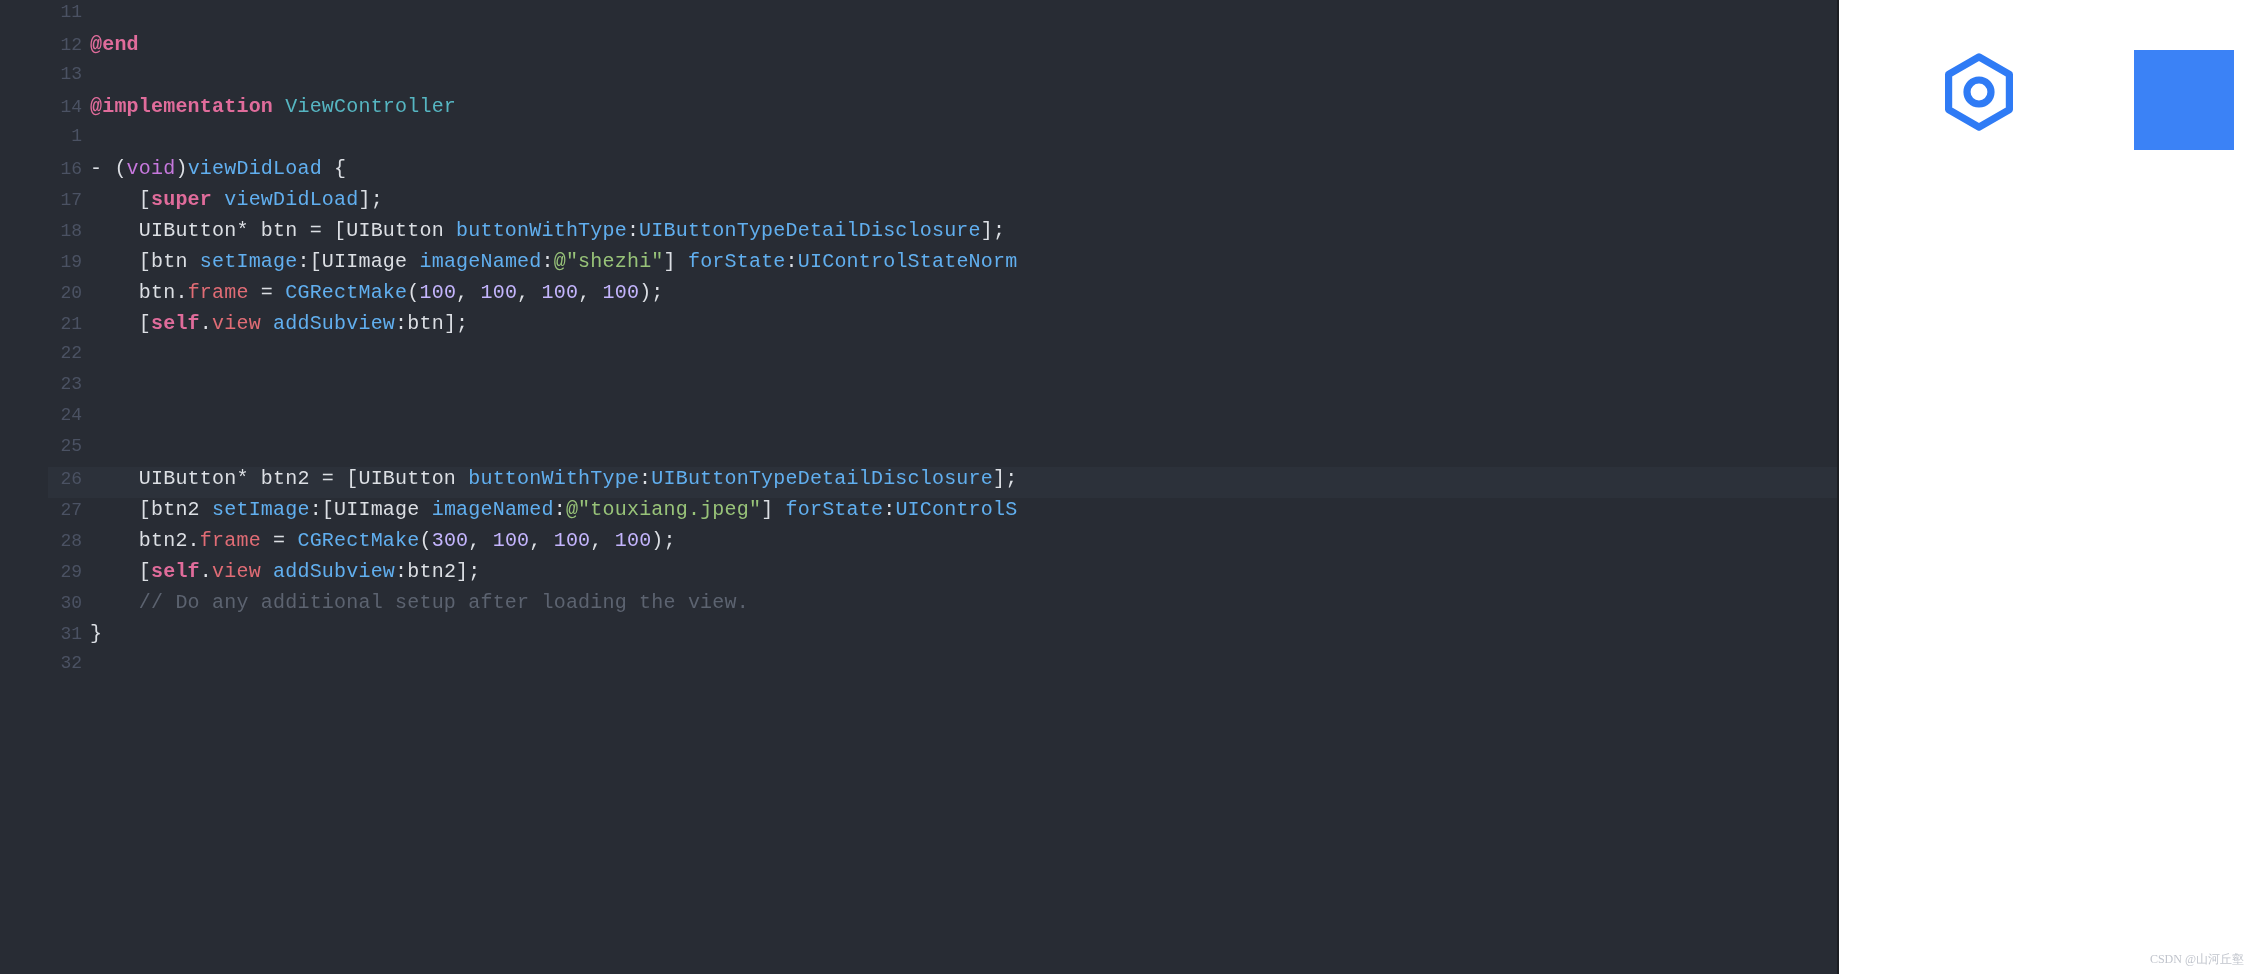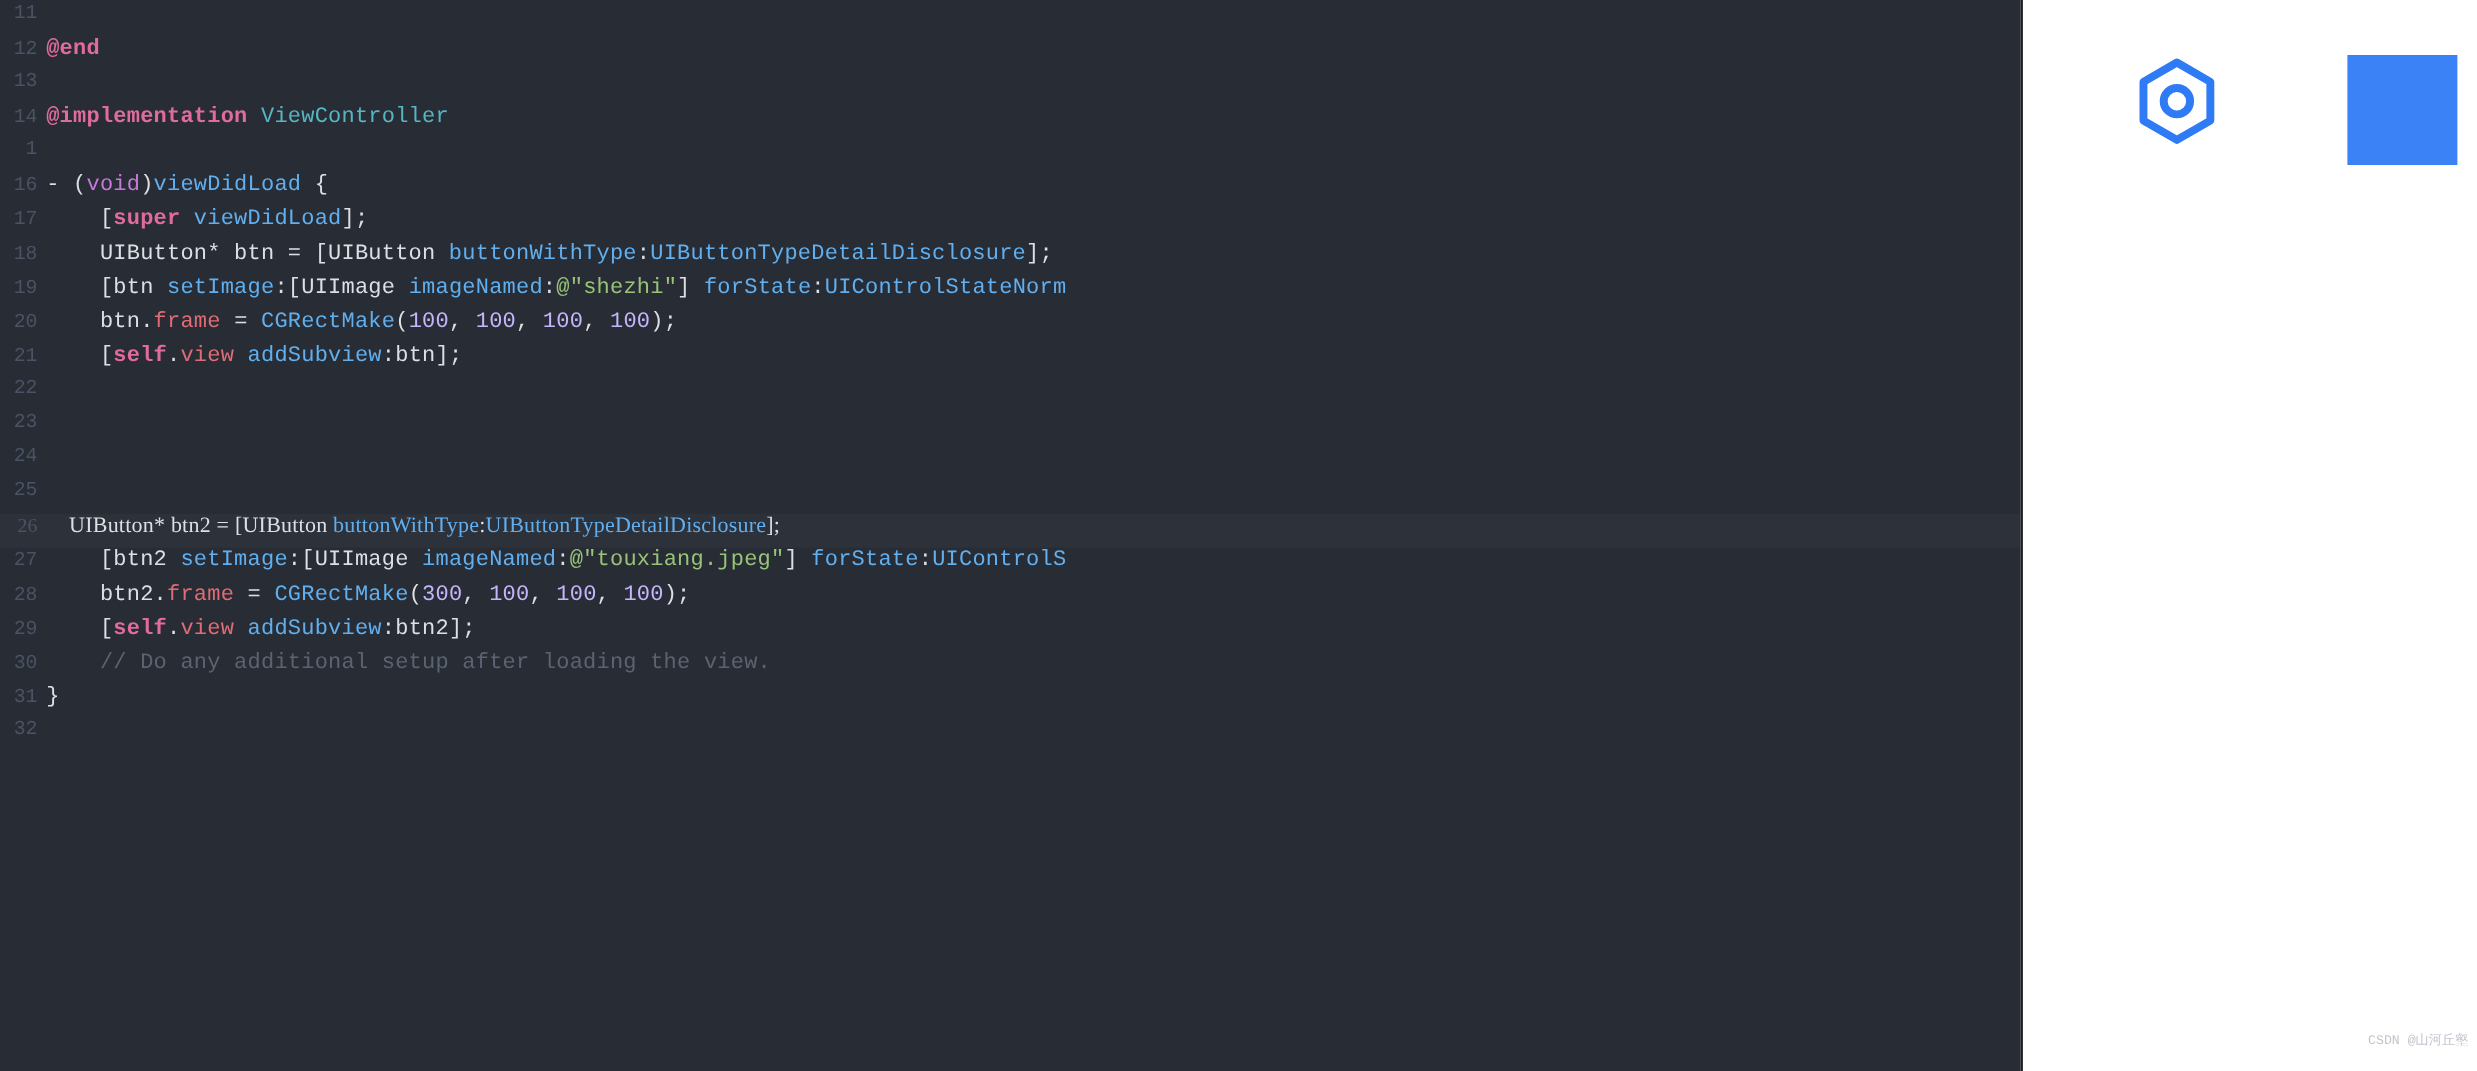--- a/index.html
+++ b/index.html
@@ -9,35 +9,35 @@
     width: 100%;
     height: 100%;
     min-height: 680px;
   }
   
   .editor {
     flex: 1;
     background: #282c34;
     overflow: hidden;
     position: relative;
+    margin-left: 48px;
   }
   .code-area {
     display: flex;
     flex-direction: column;
     padding-top: 2px;
   }
   .line {
     display: flex;
     align-items: baseline;
     height: 31px;
     white-space: pre;
   }
   .line.highlight {
     background: #2c313a;
-    font-family: Liberation Serif, serif;
   }
   .gutter {
     width: 42px;
     text-align: right;
     color: #4b5263;
     padding-right: 8px;
     font-size: 18px;
     user-select: none;
     flex-shrink: 0;
   }
@@ -85,24 +85,24 @@
     position: absolute;
     left: 295px;
     top: 50px;
     width: 100px;
     height: 100px;
     background: #3b82f6;
   }
   .watermark {
     position: absolute;
     right: 8px;
-    bottom: 20px;
+    bottom: 6px;
     color: #c0c4cc;
     font-size: 12px;
-    font-family: Liberation Mono, monospace;
+    font-family: Liberation Serif, serif;
   }
 </style>
 </head>
 <body>
 
 <div class="app">
 
   <div class="editor">
     <div class="code-area" id="code-area">
         <div class="line"><span class="gutter">11</span><span class="code"></span></div>

